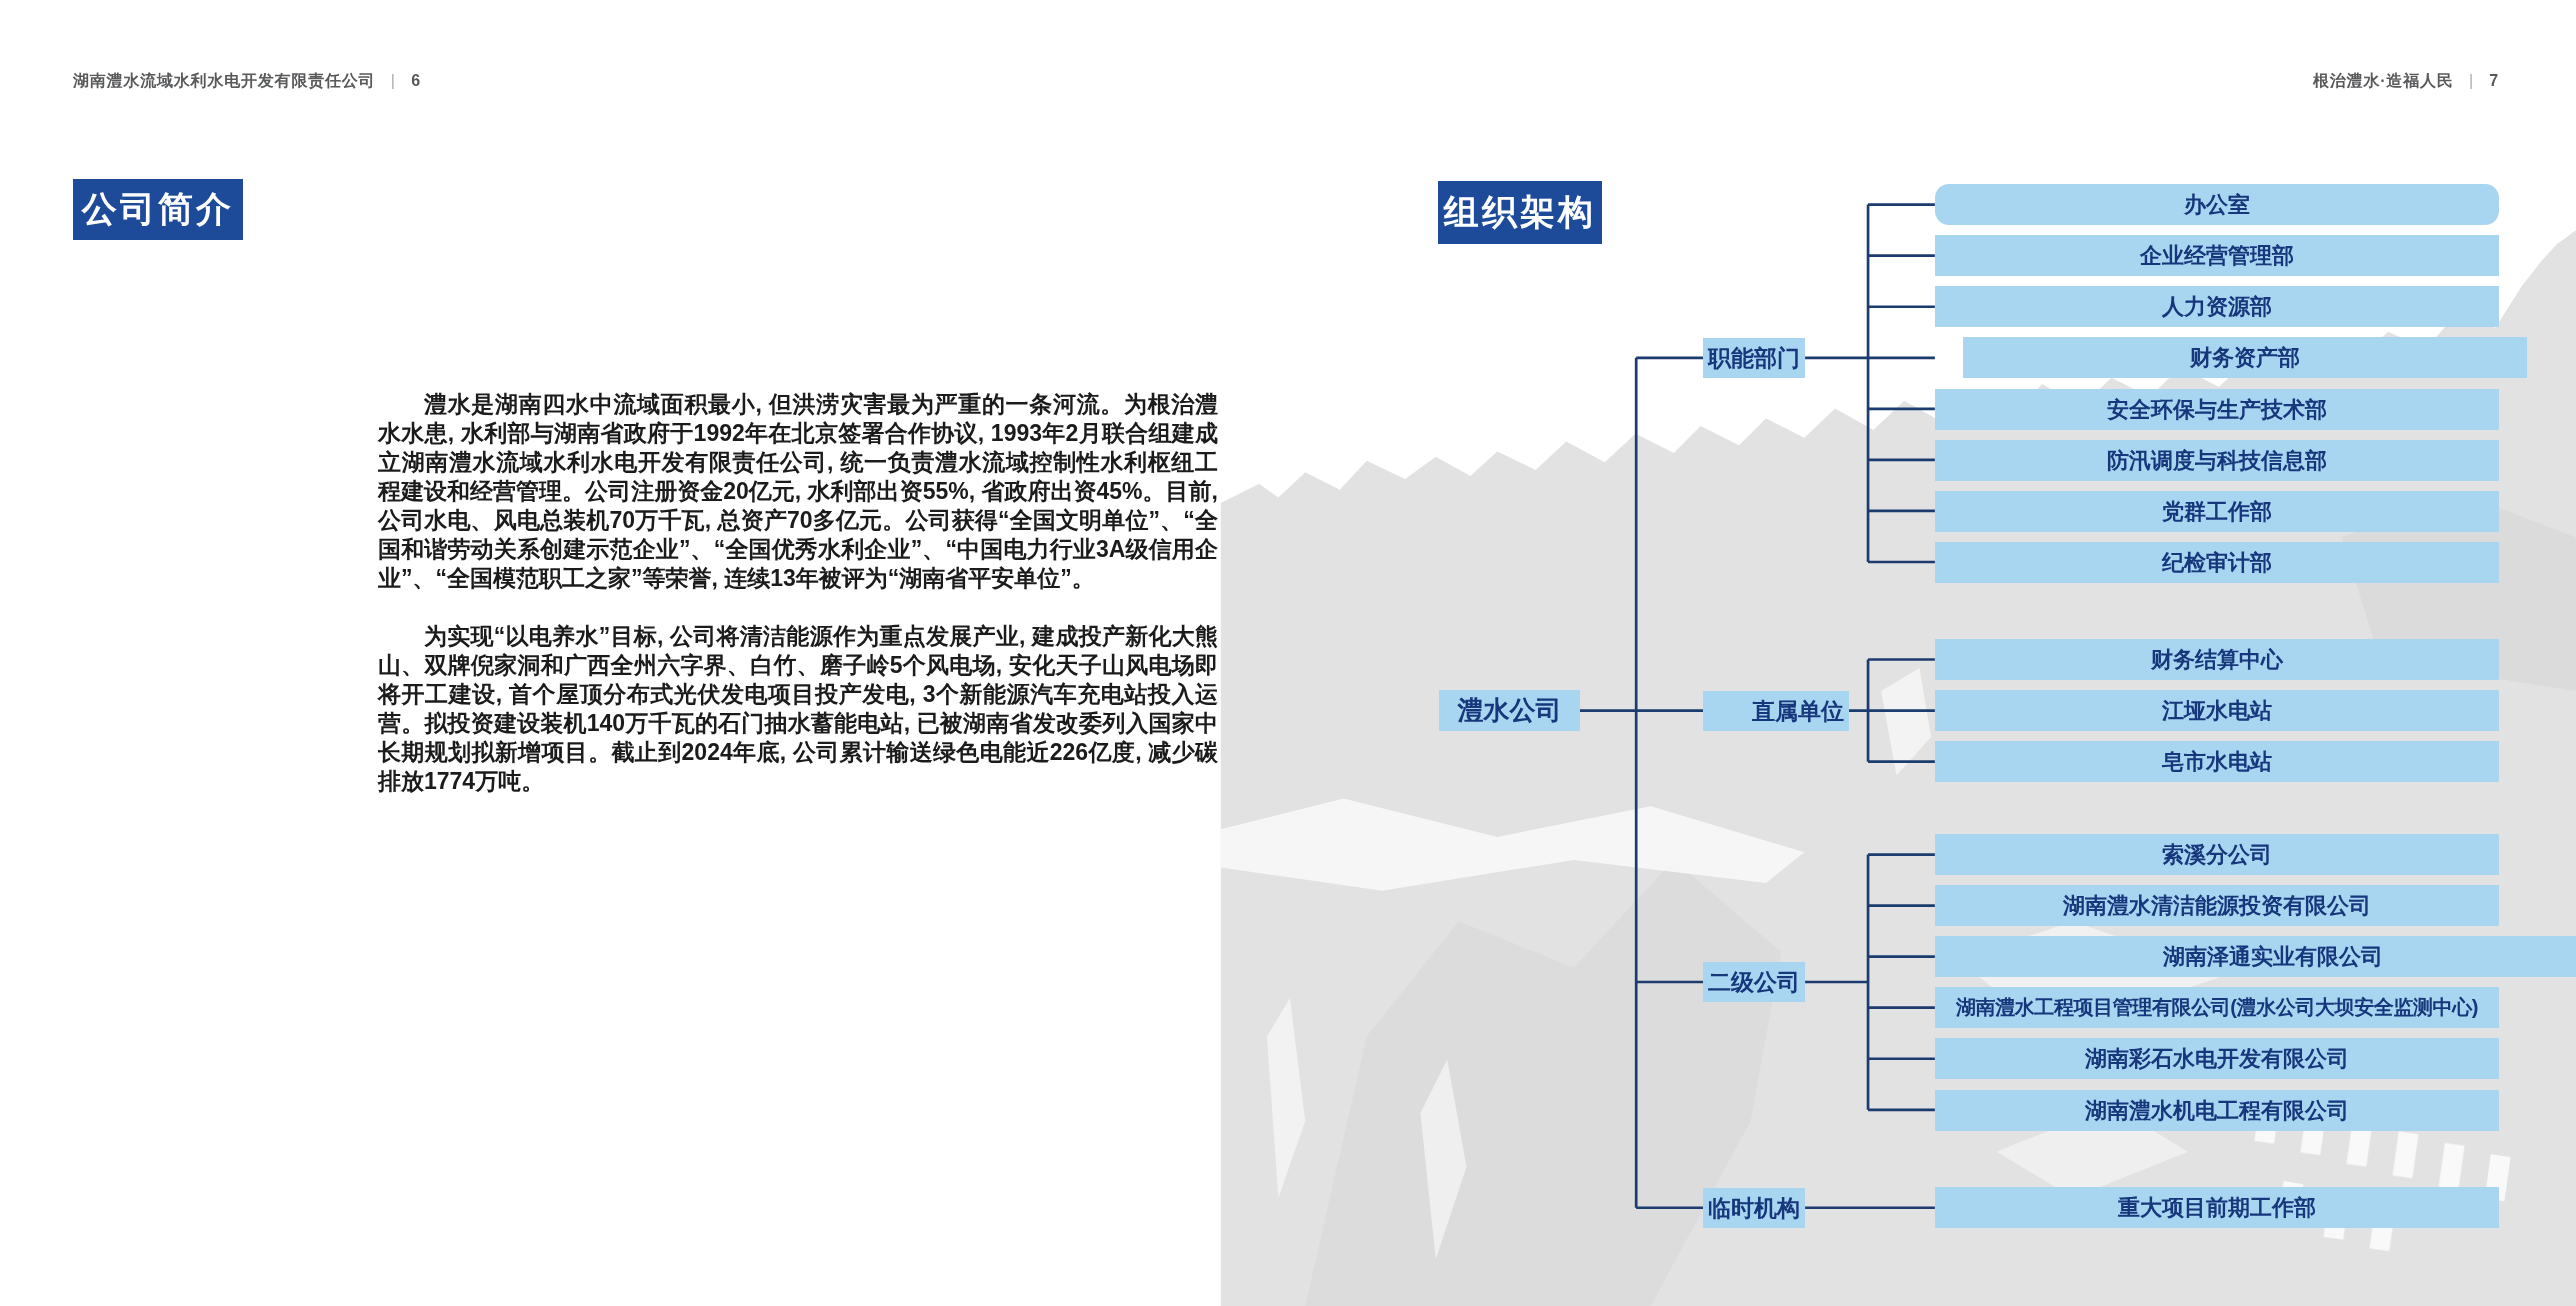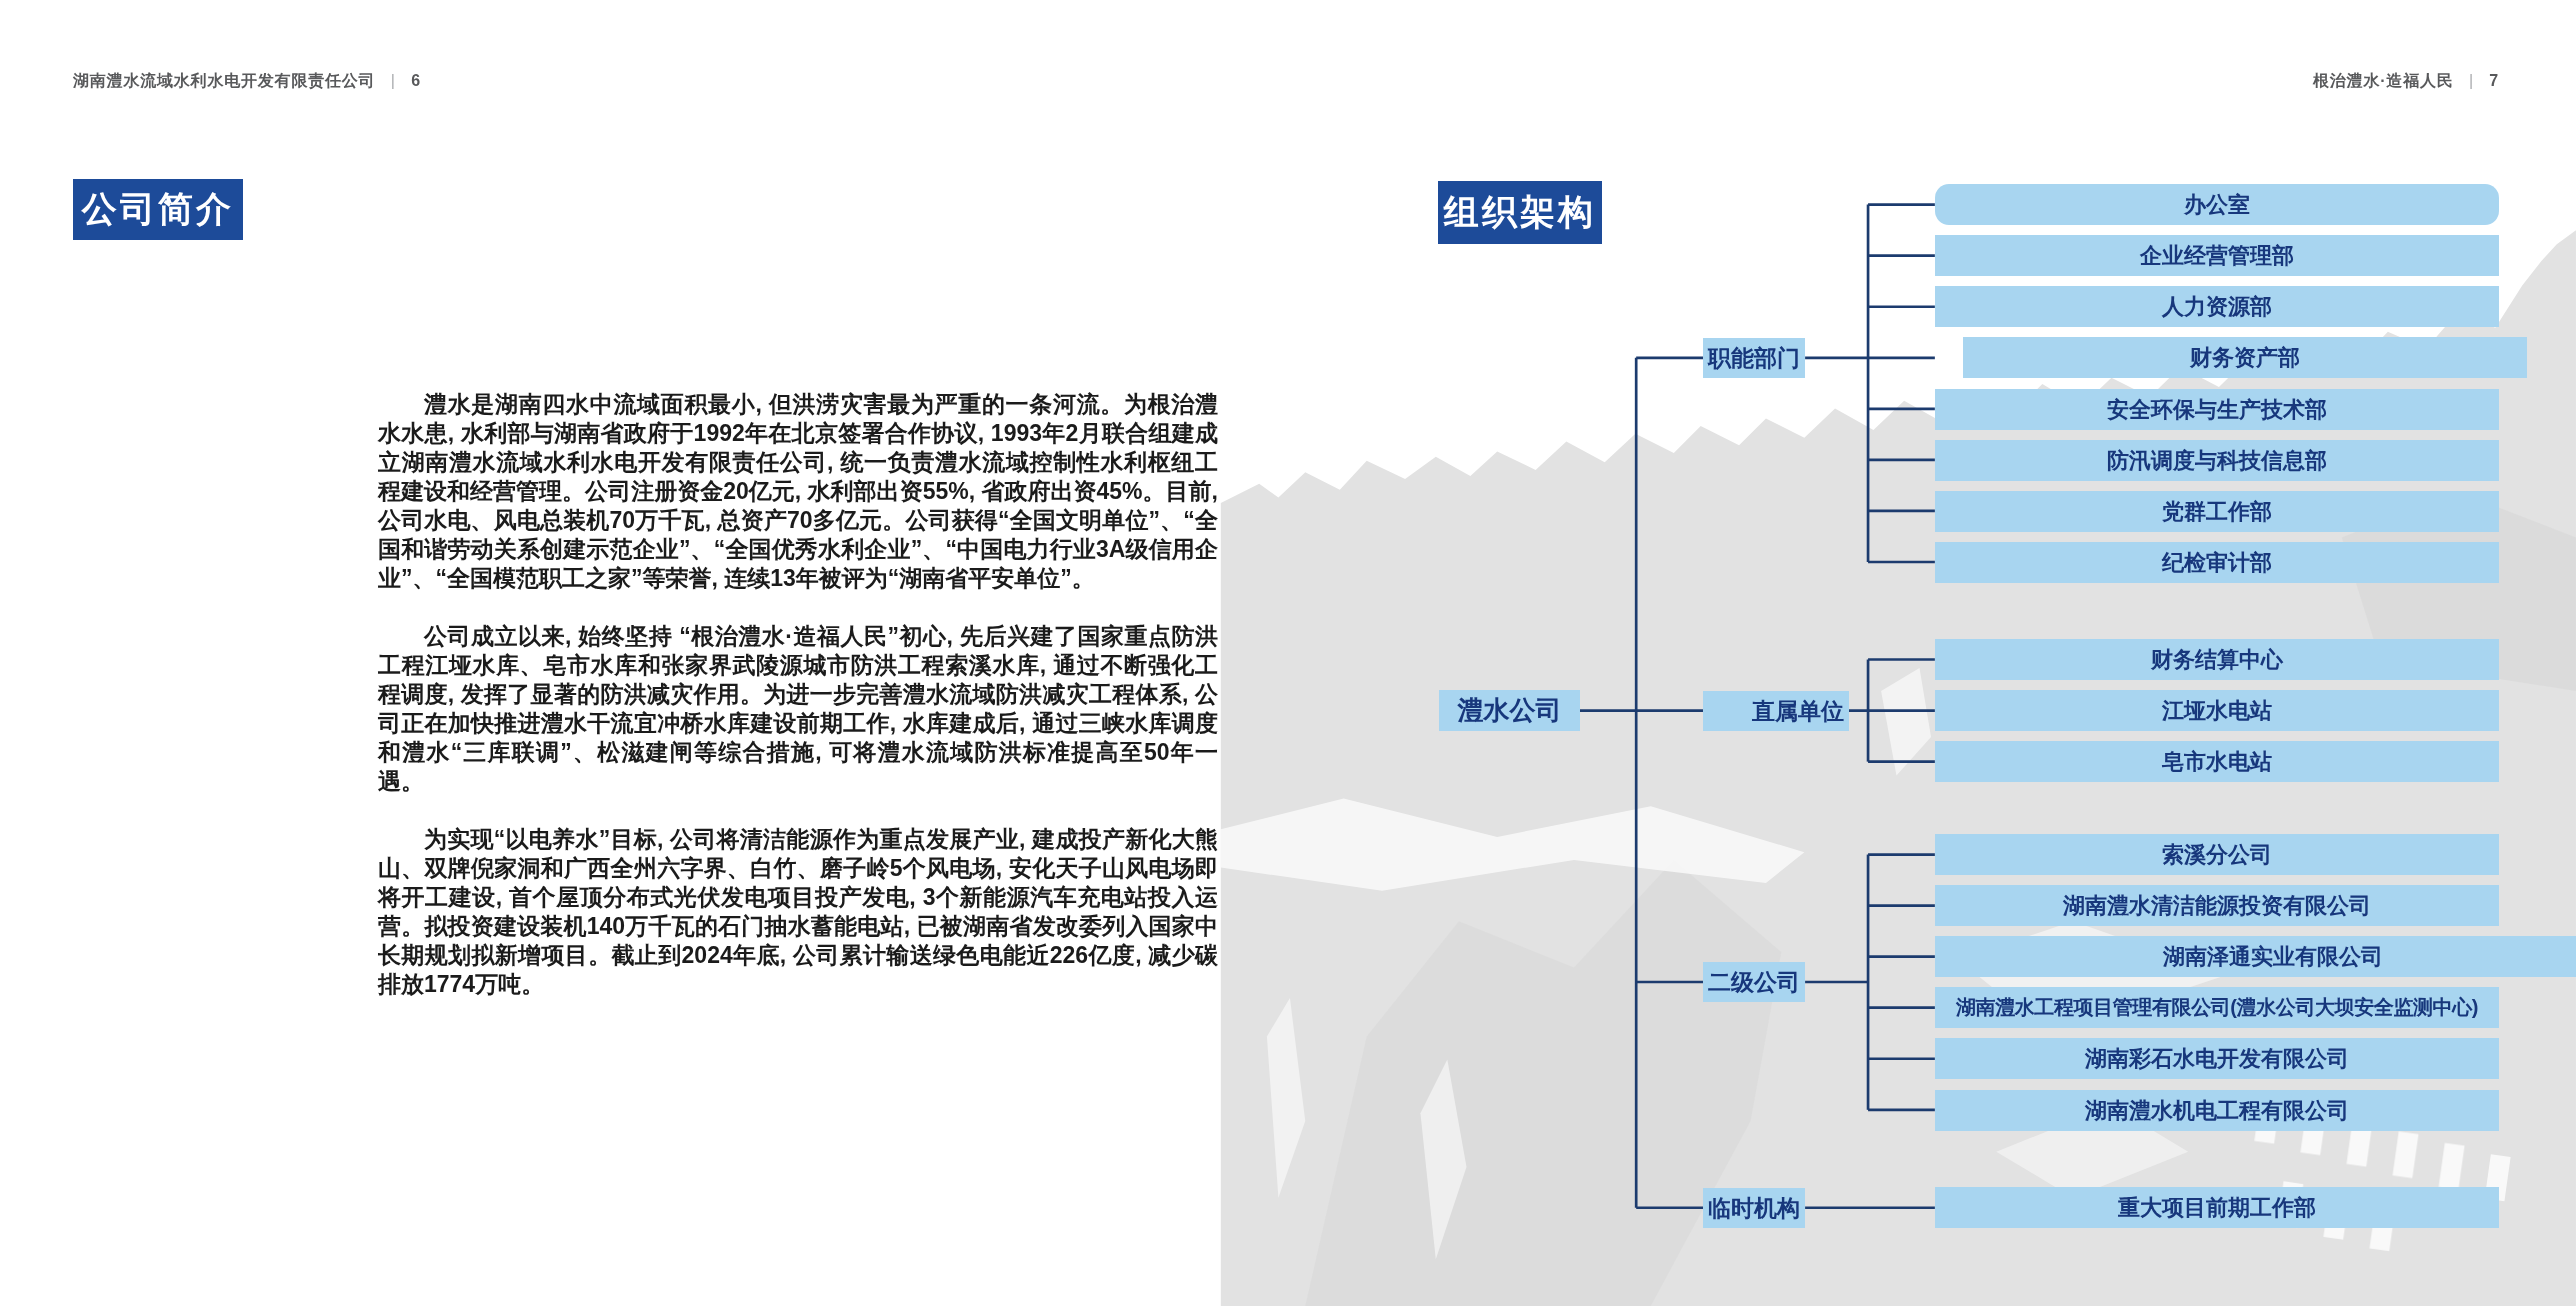--- a/index.html
+++ b/index.html
@@ -71,21 +71,20 @@
   </div>
 
   <div class="hdr hdr-right">
     <span>根治澧水·造福人民</span><span class="divider">|</span><span>7</span>
   </div>
 
   <div class="title-box title-left">公司简介</div>
 
   <div class="body-text">
     <p>澧水是湖南四水中流域面积最小, 但洪涝灾害最为严重的一条河流。为根治澧水水患, 水利部与湖南省政府于1992年在北京签署合作协议, 1993年2月联合组建成立湖南澧水流域水利水电开发有限责任公司, 统一负责澧水流域控制性水利枢纽工程建设和经营管理。公司注册资金20亿元, 水利部出资55%, 省政府出资45%。目前, 公司水电、风电总装机70万千瓦, 总资产70多亿元。公司获得“全国文明单位”、“全国和谐劳动关系创建示范企业”、“全国优秀水利企业”、“中国电力行业3A级信用企业”、“全国模范职工之家”等荣誉, 连续13年被评为“湖南省平安单位”。</p>
-    <p>公司成立以来, 始终坚持 “根治澧水·造福人民”初心, 先后兴建了国家重点防洪工程江垭水库、皂市水库和张家界武陵源城市防洪工程索溪水库, 通过不断强化工程调度, 发挥了显著的防洪减灾作用。为进一步完善澧水流域防洪减灾工程体系, 公司正在加快推进澧水干流宜冲桥水库建设前期工作, 水库建成后, 通过三峡水库调度和澧水“三库联调”、松滋建闸等综合措施, 可将澧水流域防洪标准提高至50年一遇。</p>
     <p>为实现“以电养水”目标, 公司将清洁能源作为重点发展产业, 建成投产新化大熊山、双牌倪家洞和广西全州六字界、白竹、磨子岭5个风电场, 安化天子山风电场即将开工建设, 首个屋顶分布式光伏发电项目投产发电, 3个新能源汽车充电站投入运营。拟投资建设装机140万千瓦的石门抽水蓄能电站, 已被湖南省发改委列入国家中长期规划拟新增项目。截止到2024年底, 公司累计输送绿色电能近226亿度, 减少碳排放1774万吨。</p>
   </div>
 
   <div class="title-box title-right">组织架构</div>
 
   <svg id="chart-lines" width="2576" height="1306" viewBox="0 0 3355 1701">
       <line x1="2042" y1="925.5" x2="2131" y2="925.5" stroke="#1c3b6e" stroke-width="3.5"></line>
       <line x1="2131" y1="466" x2="2131" y2="1573" stroke="#1c3b6e" stroke-width="3.5"></line>
       <line x1="2131" y1="466" x2="2218" y2="466" stroke="#1c3b6e" stroke-width="3.5"></line>
       <line x1="2351" y1="466" x2="2433" y2="466" stroke="#1c3b6e" stroke-width="3.5"></line>

